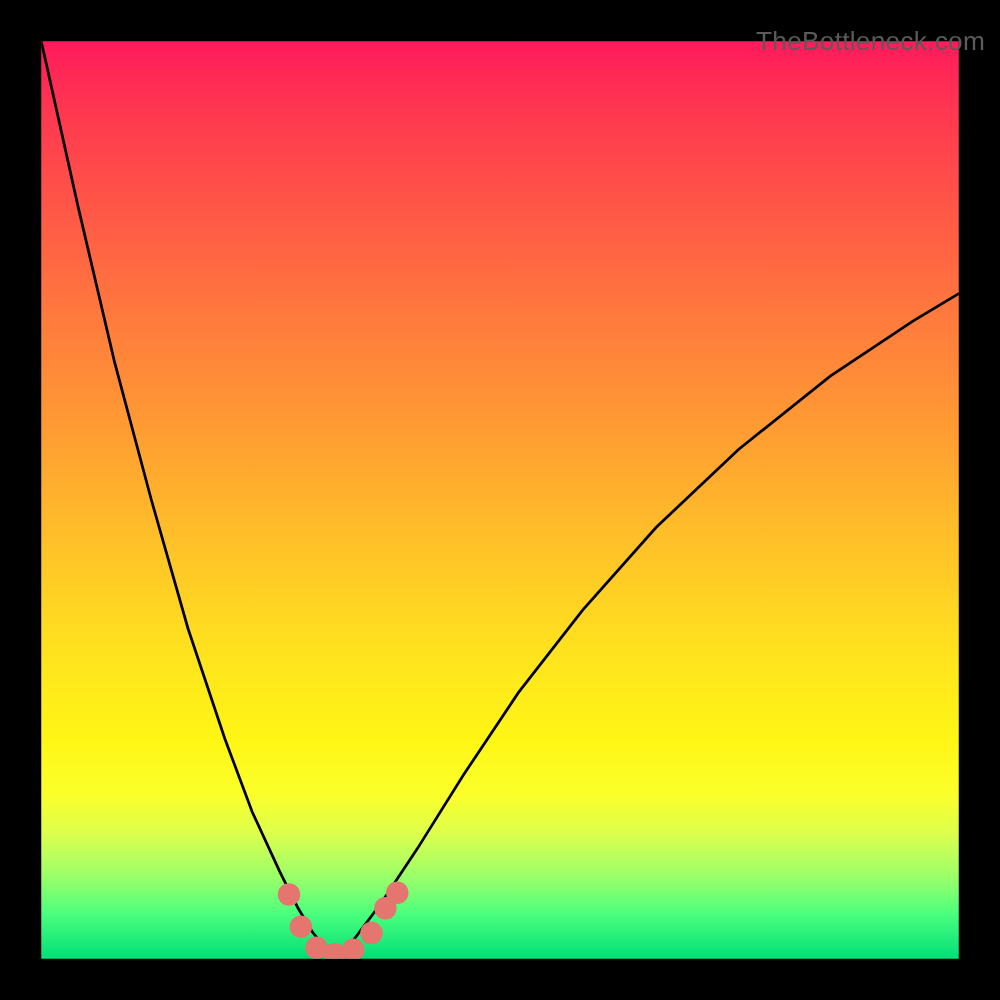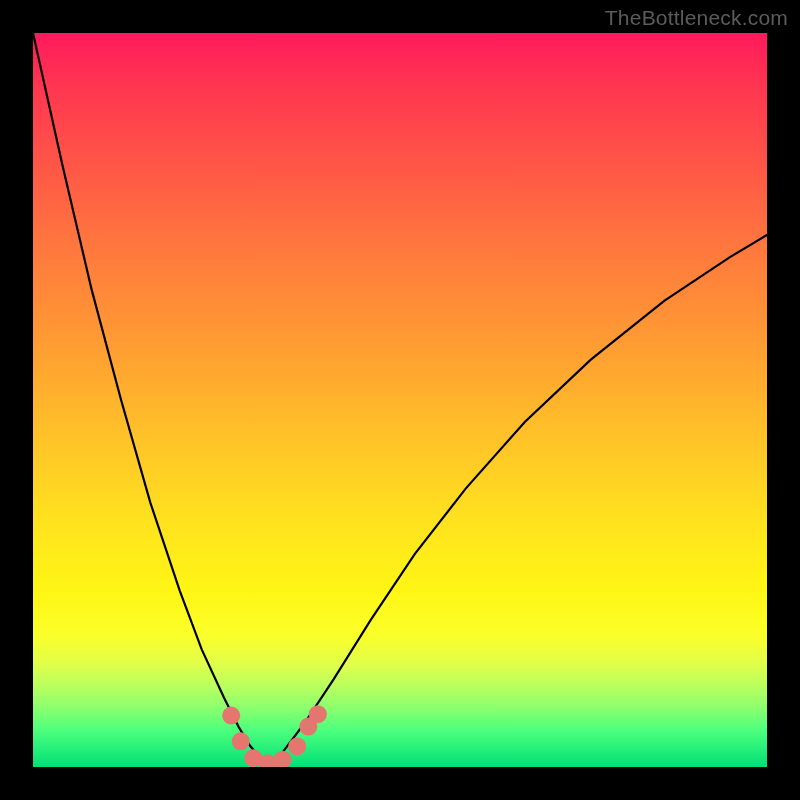--- a/index.html
+++ b/index.html
@@ -36,21 +36,21 @@
       #fbff2a 82%,
       #e0ff4a 86%,
       #b8ff5e 89%,
       #8aff6e 92%,
       #4dff7d 95%,
       #00e077 100%
     );
   }
   .attribution {
     position: absolute;
-    top: 6px;
+    top: 22px;
     right: 12px;
     color: #5b5b5b;
     font-size: 21px;
     font-weight: 500;
     letter-spacing: 0.2px;
     user-select: none;
   }
   svg.curve {
     position: absolute;
     left: 0; top: 0;

